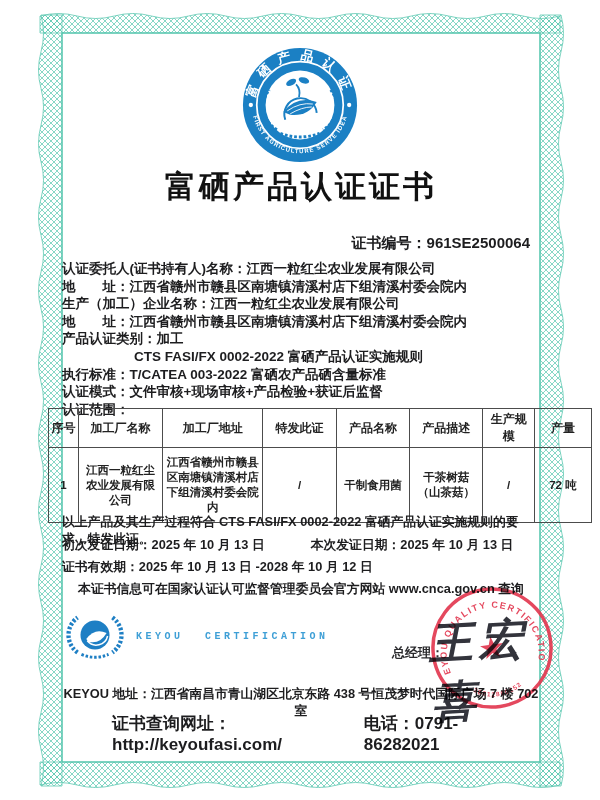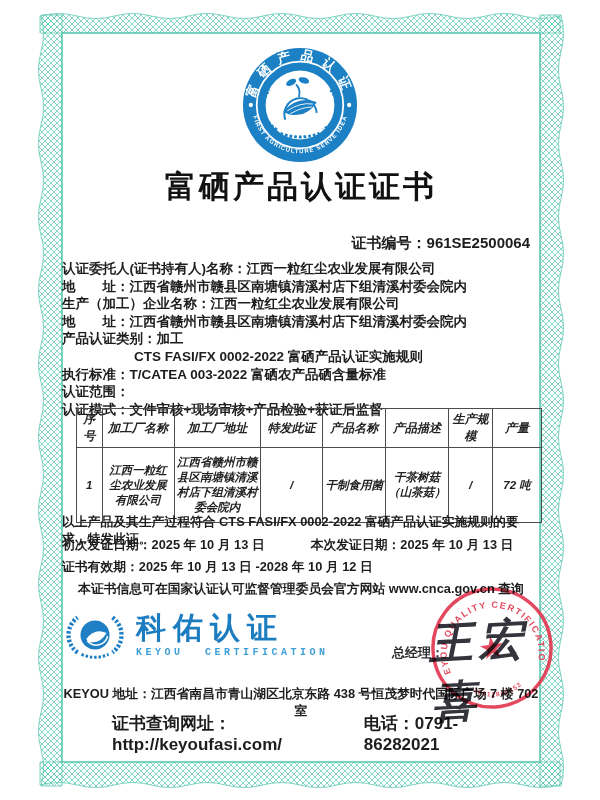--- a/index.html
+++ b/index.html
@@ -10,21 +10,21 @@
   .abs{position:absolute;left:62px;width:478px;}
 
   .badge-wrap{position:absolute;top:46px;left:241px;width:118px;height:118px;}
   .title{top:166px;text-align:center;font-size:31px;font-weight:bold;letter-spacing:3px;color:#111;}
   .certno{top:234px;text-align:right;font-size:15px;font-weight:bold;padding-right:10px;box-sizing:border-box;}
 
   .fields{top:260px;font-size:13.5px;font-weight:bold;line-height:17.6px;}
   .fline span{white-space:pre-wrap;}
   .fline.indent{padding-left:72px;}
 
-  table.range{top:408px;position:absolute;left:76px;width:466px;border-collapse:collapse;table-layout:fixed;font-size:11.5px;font-weight:600;color:#222;font-style:italic;}
+  table.range{top:408px;position:absolute;left:48px;width:544px;border-collapse:collapse;table-layout:fixed;font-size:11.5px;font-weight:600;color:#222;}
   table.range th,table.range td{border:1px solid #4c4c4c;text-align:center;vertical-align:middle;padding:2px 2px;}
   table.range th{font-size:12px;height:24px;font-weight:bold;}
   table.range td{height:70px;line-height:15px;}
 
   .statement{top:514px;font-size:12.8px;font-weight:bold;}
   .dates1{top:537px;font-size:12.8px;font-weight:bold;display:flex;}
   .dates1 .d2{margin-left:46px;}
   .dates2{top:559px;font-size:12.8px;font-weight:bold;}
   .query{top:581px;text-align:center;font-size:12.8px;font-weight:bold;}
 
@@ -95,22 +95,22 @@
     <div class="abs certno"><span>证书编号：</span><span>961SE2500064</span></div>
 
     <div class="abs fields">
       <div class="fline"><span>认证委托人(证书持有人)名称：</span><span>江西一粒红尘农业发展有限公司</span></div>
       <div class="fline"><span>地　　址：</span><span>江西省赣州市赣县区南塘镇清溪村店下组清溪村委会院内</span></div>
       <div class="fline"><span>生产（加工）企业名称：</span><span>江西一粒红尘农业发展有限公司</span></div>
       <div class="fline"><span>地　　址：</span><span>江西省赣州市赣县区南塘镇清溪村店下组清溪村委会院内</span></div>
       <div class="fline"><span>产品认证类别：</span><span>加工</span></div>
       <div class="fline indent"><span>CTS FASI/FX 0002-2022 富硒产品认证实施规则</span></div>
       <div class="fline"><span>执行标准：</span><span>T/CATEA 003-2022 富硒农产品硒含量标准</span></div>
+      <div class="fline"><span>认证模式：</span><span>文件审核+现场审核+产品检验+获证后监督</span></div>
       <div class="fline"><span>认证范围：</span></div>
-      <div class="fline"><span>认证模式：</span><span>文件审核+现场审核+产品检验+获证后监督</span></div>
     </div>
 
     <table class="range">
       <colgroup>
         <col style="width:5.5%">
           <col style="width:15.5%">
           <col style="width:18.5%">
           <col style="width:13.5%">
         <col style="width:13.5%">
           <col style="width:13.5%">
@@ -154,21 +154,20 @@
       <div class="logo">
         <svg viewBox="0 0 64 64" width="62" height="62">
           <circle cx="32" cy="32" r="15" fill="#1e7fc4"></circle>
           <path d="M 23 36 Q 32 24 44 30 Q 37 42 25 39 Z" fill="#ffffff"></path>
           <path d="M 24 38 A 12 12 0 0 0 45 33" stroke="#ffffff" stroke-width="1.5" fill="none"></path>
           <path d="M 14 50 A 22 22 0 0 1 14 14" stroke="#1e7fc4" stroke-width="4.5" fill="none" stroke-dasharray="2.6 1.9"></path>
           <path d="M 50 14 A 22 22 0 0 1 50 50" stroke="#1e7fc4" stroke-width="4.5" fill="none" stroke-dasharray="2.6 1.9"></path>
           <path d="M 18 52 Q 32 58 46 52" stroke="#1e7fc4" stroke-width="3" fill="none" stroke-dasharray="2.6 1.9"></path>
         </svg>
         <div class="logo-text">
-          <div class="logo-cn">科佑认证</div>
           <div class="logo-en">KEYOU CERTIFICATION</div>
         </div>
       </div>
 
       <div class="manager">总经理：</div>
       <div class="signature">王宏喜</div>
 
       <svg class="stamp" viewBox="0 0 128 128">
         <defs>
           <path id="stArc" d="M 21 86 A 46 46 0 1 1 107 86"></path>

